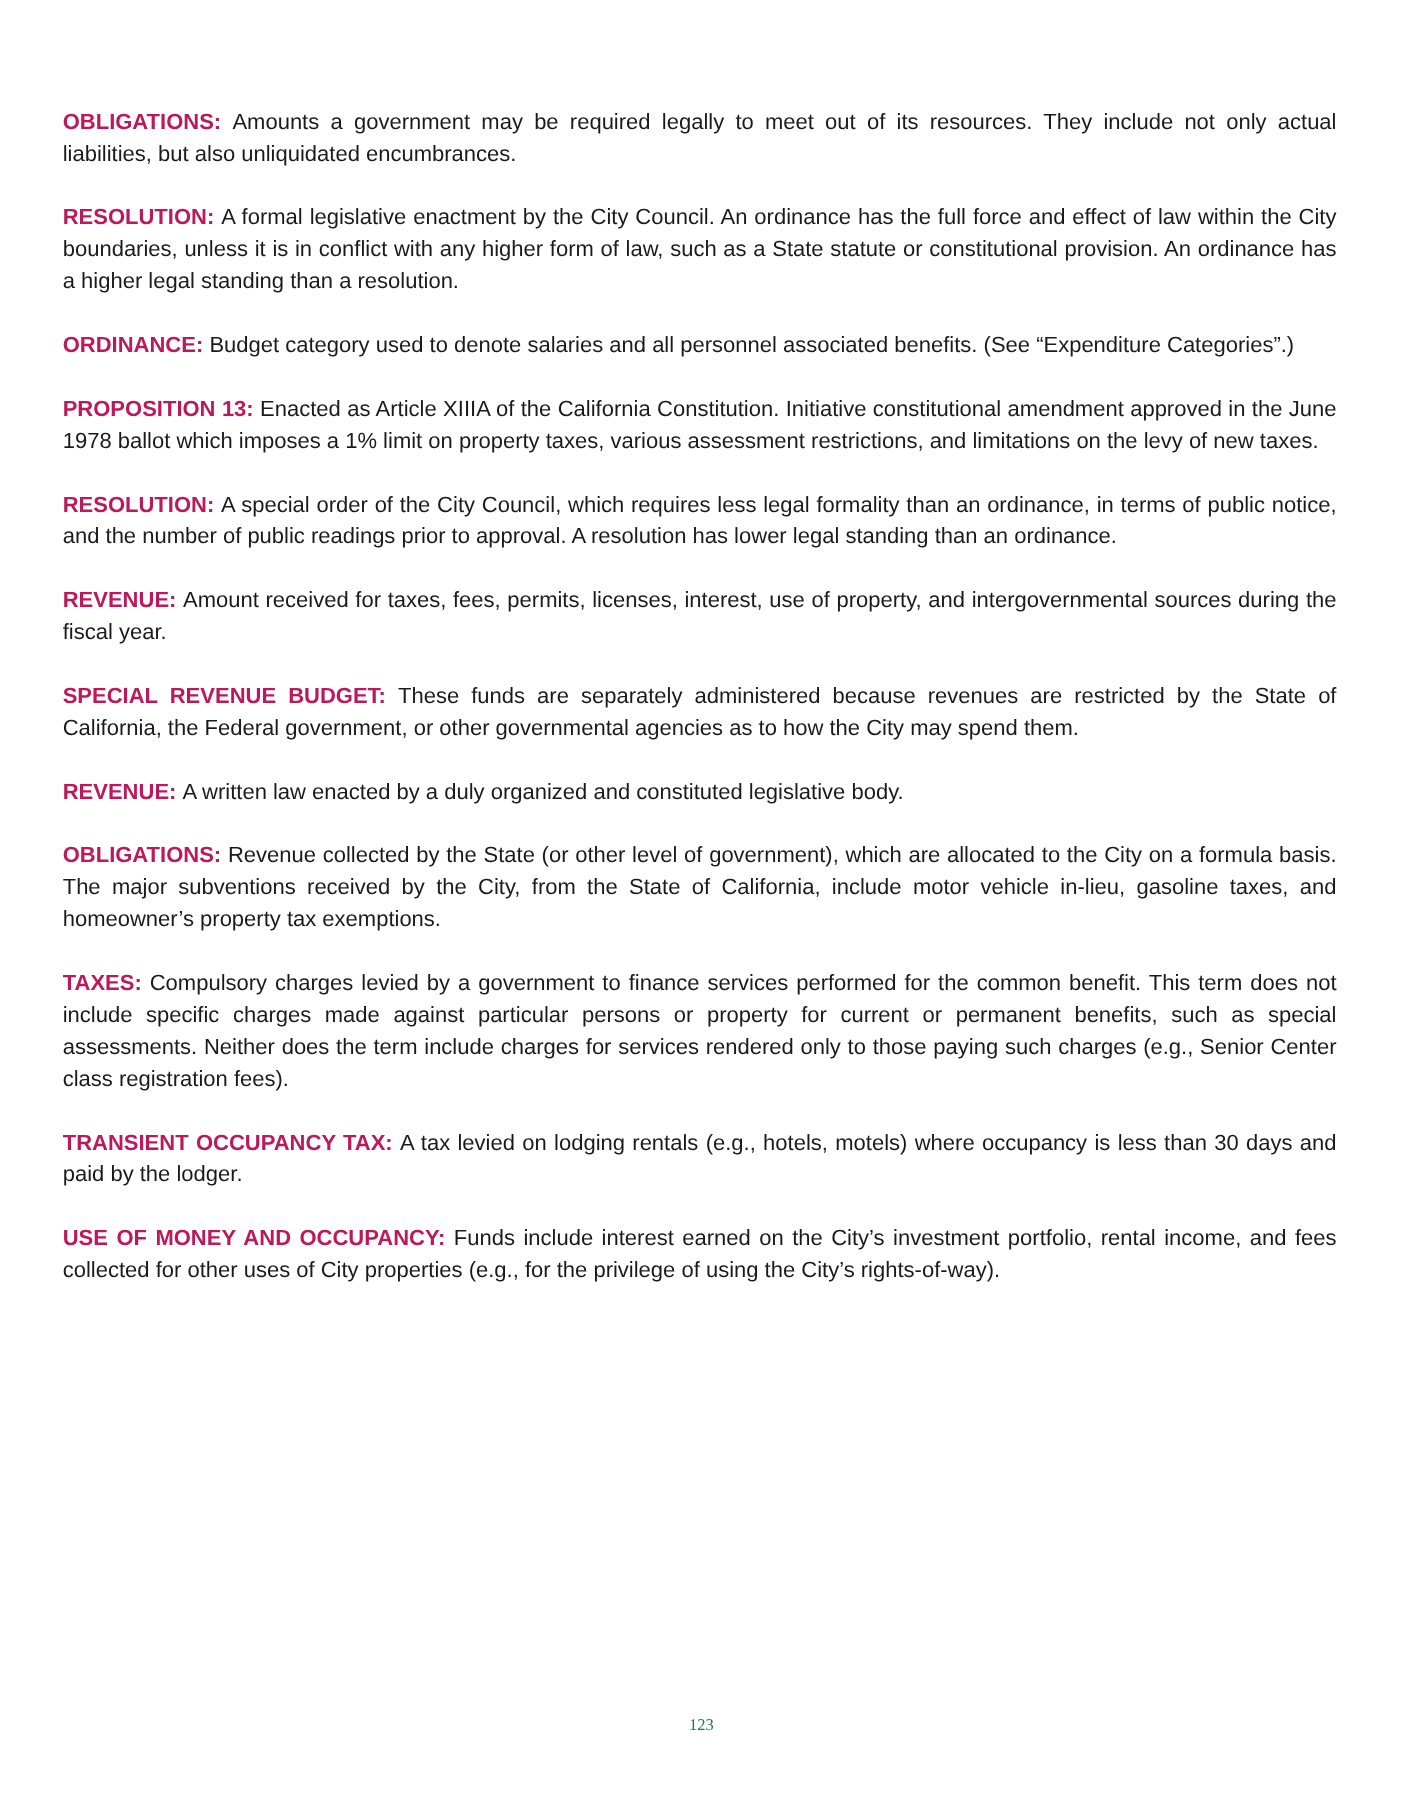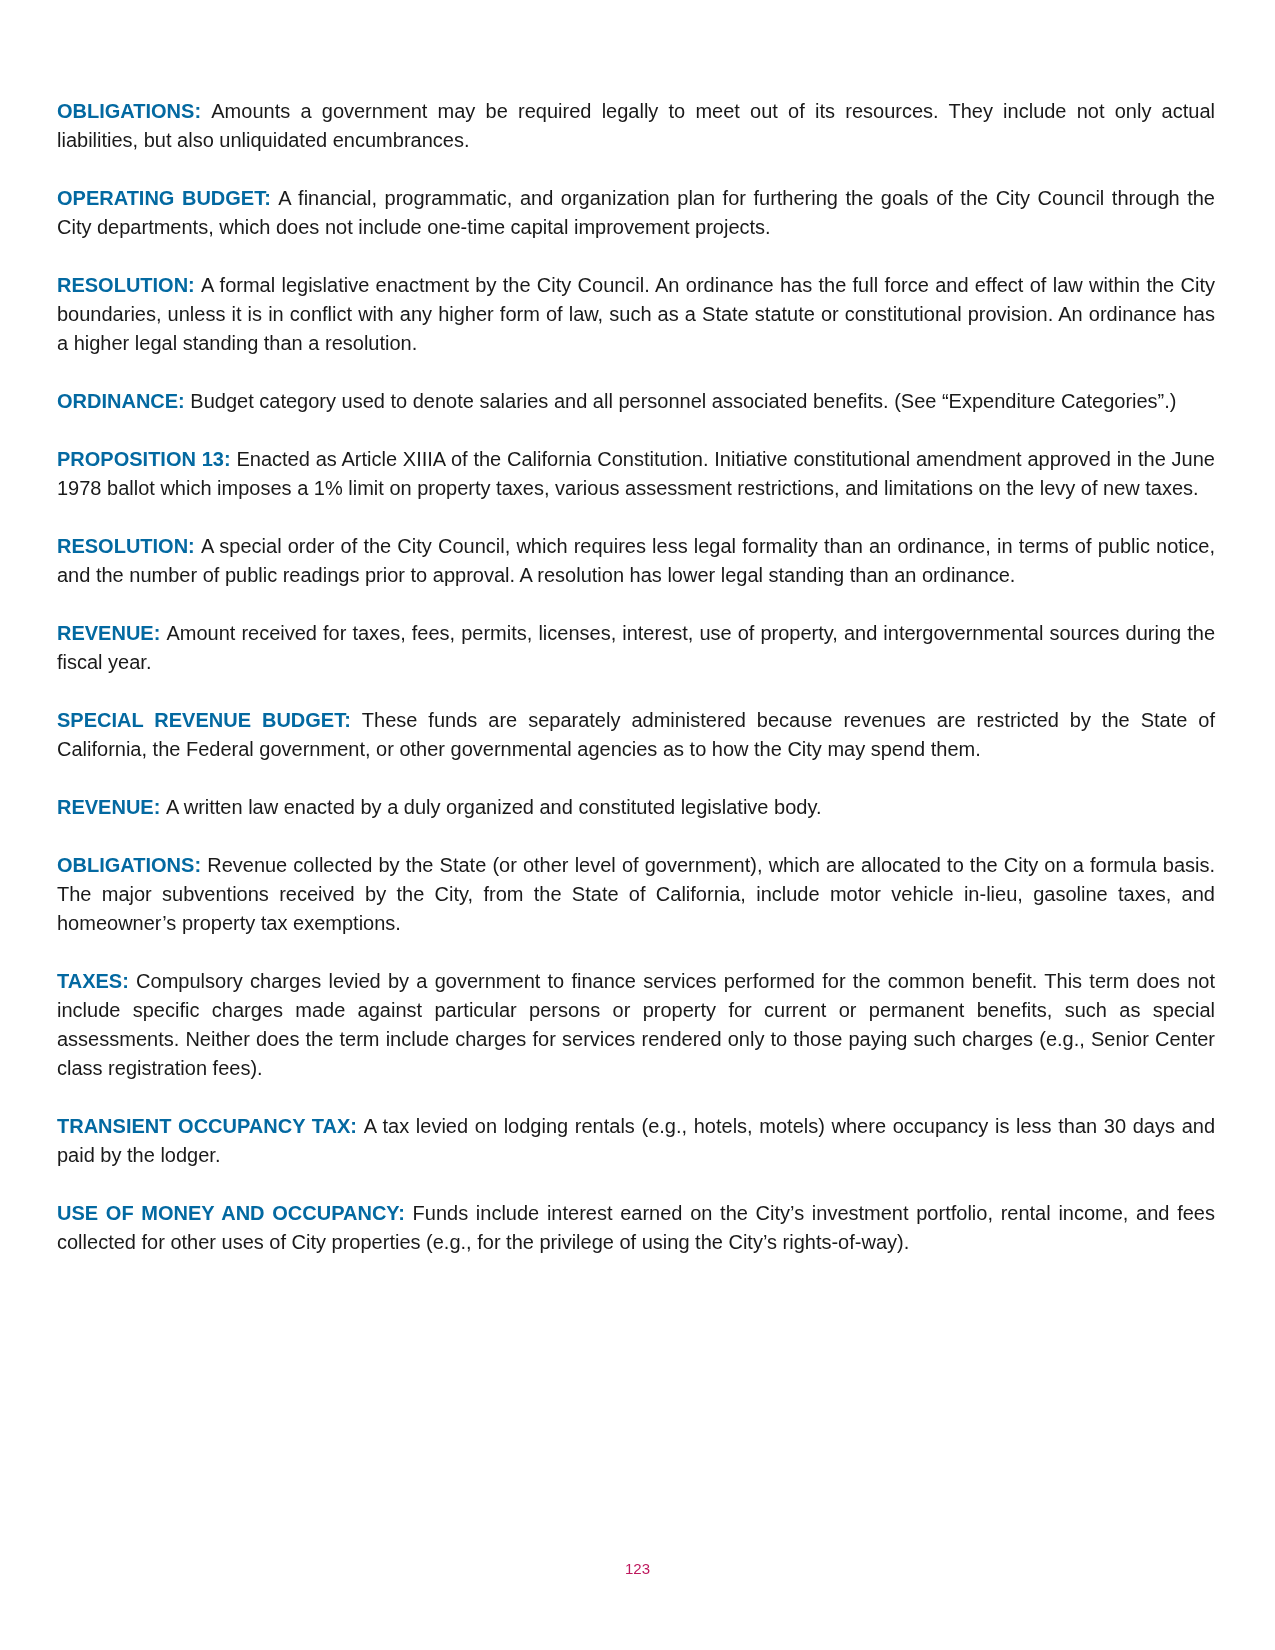--- a/index.html
+++ b/index.html
@@ -20,44 +20,43 @@
   }
   .glossary p.entry {
     font-size: 20px;
     line-height: 29px;
     text-align: justify;
     margin: 0 0 29px 0;
     color: #1a1a1a;
   }
   .glossary .term {
     font-weight: bold;
-    color: #0369a1;
+    color: #be185d;
   }
   .footer {
     position: absolute;
     bottom: 72px;
     left: 0;
     width: 100%;
     text-align: center;
   }
   .page-number {
     font-size: 15px;
-    color: #be185d;
-    font-family: Liberation Sans, sans-serif;
+    color: #15803d;
+    font-family: Liberation Serif, serif;
   }
 </style>
 </head>
 <body>
 
 <div class="page">
 
   <div class="glossary">
     <p class="entry"><span class="term">OBLIGATIONS: </span><span>Amounts a government may be required legally to meet out of its resources.  They include not only actual liabilities, but also unliquidated encumbrances.</span></p>
 
-    <p class="entry"><span class="term">OPERATING BUDGET: </span><span>A financial, programmatic, and organization plan for furthering the goals of the City Council through the City departments, which does not include one-time capital improvement projects.</span></p>
 
     <p class="entry"><span class="term">RESOLUTION: </span><span>A formal legislative enactment by the City Council.  An ordinance has the full force and effect of law within the City boundaries, unless it is in conflict with any higher form of law, such as a State statute or constitutional provision.  An ordinance has a higher legal standing than a resolution.</span></p>
 
     <p class="entry"><span class="term">ORDINANCE: </span><span>Budget category used to denote salaries and all personnel associated benefits.  (See “Expenditure Categories”.)</span></p>
 
     <p class="entry"><span class="term">PROPOSITION 13: </span><span>Enacted as Article XIIIA of the California Constitution.  Initiative constitutional amendment approved in the June 1978 ballot which imposes a 1% limit on property taxes, various assessment restrictions, and limitations on the levy of new taxes.</span></p>
 
     <p class="entry"><span class="term">RESOLUTION: </span><span>A special order of the City Council, which requires less legal formality than an ordinance, in terms of public notice, and the number of public readings prior to approval.  A resolution has lower legal standing than an ordinance.</span></p>
 
     <p class="entry"><span class="term">REVENUE: </span><span>Amount received for taxes, fees, permits, licenses, interest, use of property, and intergovernmental sources during the fiscal year.</span></p>

